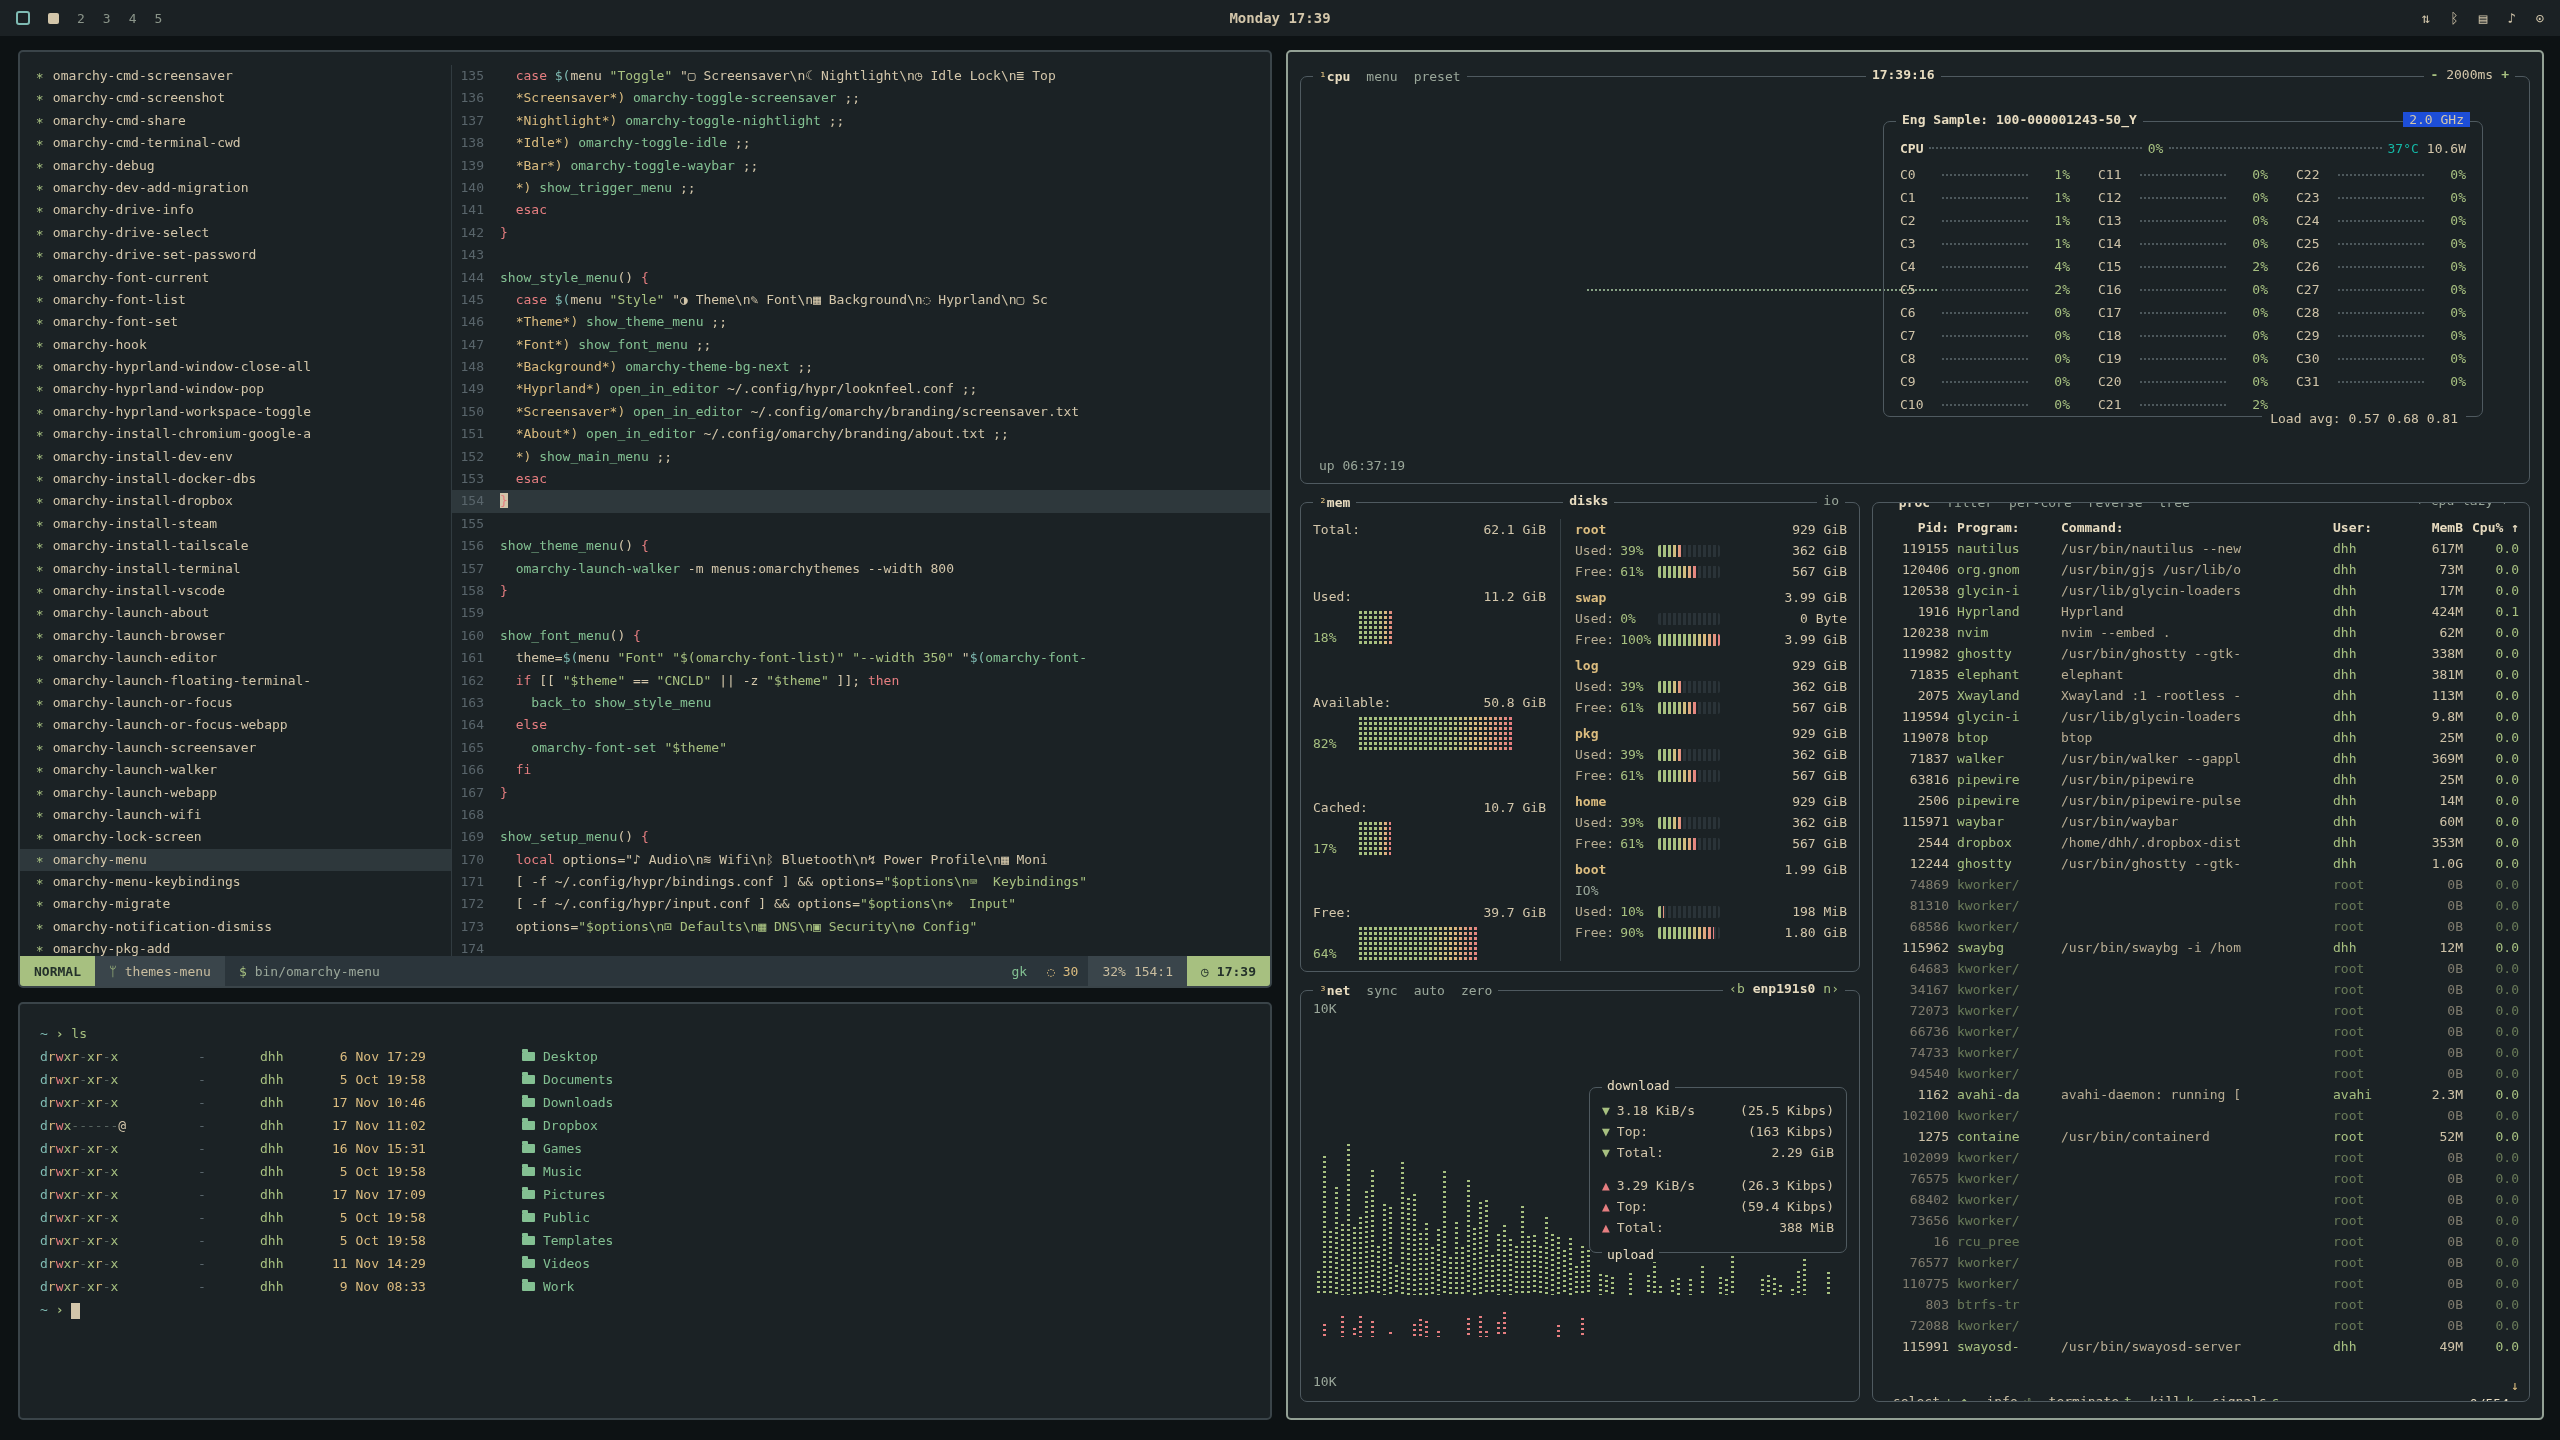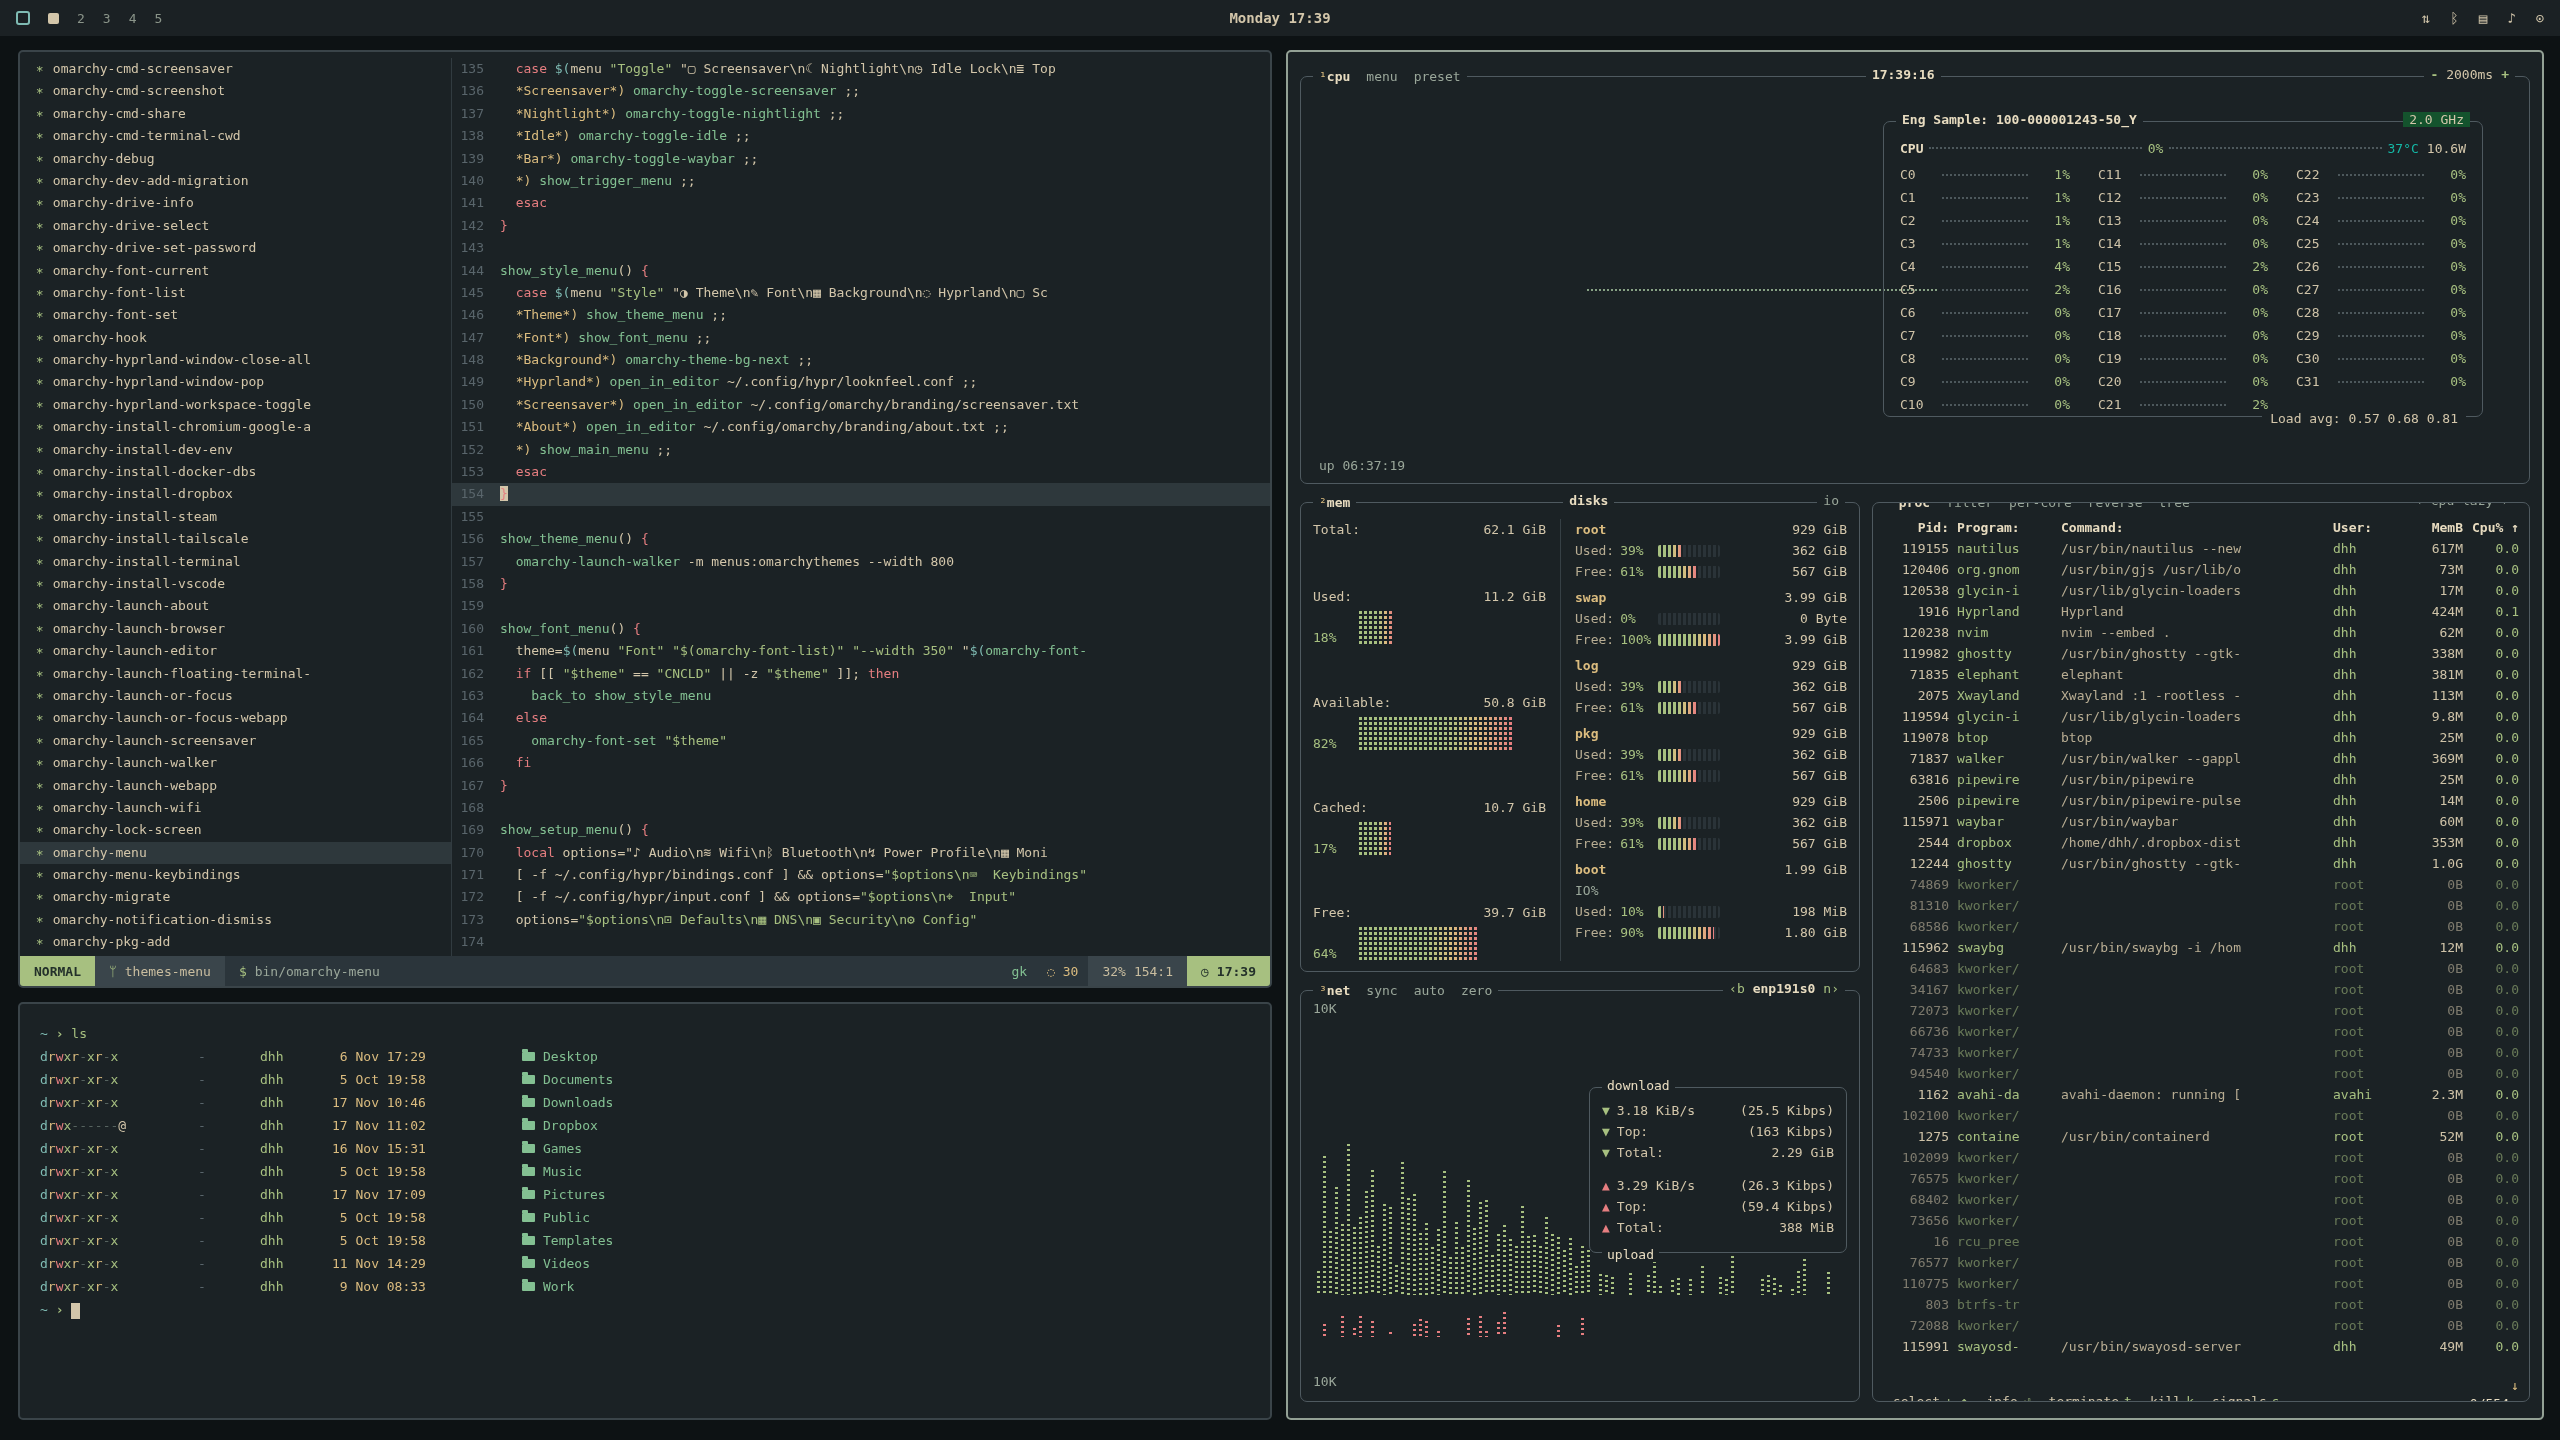--- a/index.html
+++ b/index.html
@@ -18,21 +18,21 @@
   .tray{margin-left:auto;display:flex;gap:20px;color:#cfc3a8;font-size:14px}
 
   
   .window{position:absolute;background:#1b2225;border:2px solid #3a4449;border-radius:5px}
   .window.active{border-color:#93a195}
   .editor-win{left:18px;top:50px;width:1254px;height:938px;overflow:hidden}
   .term-win{left:18px;top:1002px;width:1254px;height:418px;overflow:hidden}
   .btop-win{left:1286px;top:50px;width:1258px;height:1370px;overflow:hidden}
 
   
-  .editor-body{display:flex;height:calc(100% - 30px);overflow:hidden;padding-top:6px}
+  .editor-body{display:flex;height:calc(100% - 30px);overflow:hidden;padding-top:13px}
   .filelist{width:432px;overflow:hidden;border-right:1px solid #313b40;flex-shrink:0}
   .file-row{height:22.4px;line-height:22.4px;white-space:nowrap;overflow:hidden;padding-left:16px}
   .file-row .bullet{color:#a7c080;margin-right:9px}
   .file-row .bullet::before{content:"∗"}
   .file-row.active{background:#2e383c}
   .codepane{flex:1;overflow:hidden}
   .code-row{height:22.4px;line-height:22.4px;display:flex;white-space:pre;overflow:hidden}
   .code-row.cursor-line{background:#2e383c}
   .lnum{width:48px;text-align:right;color:#59656b;padding-right:16px;flex-shrink:0}
   .ctext{white-space:pre;color:#d3c6aa}
@@ -78,21 +78,21 @@
 
   .cpu-box{height:408px;flex-shrink:0}
   .cpu-clock{position:absolute;top:-10px;left:46%;background:#1b2225;padding:0 6px;color:#e8dcc0;font-weight:bold}
   .interval{position:absolute;top:-10px;right:14px;background:#1b2225;padding:0 6px;display:flex;gap:8px}
   .interval .pm{color:#a7c080;font-weight:bold}
   .cpu-flatline{position:absolute;left:286px;top:212px;width:350px;border-top:2px dotted #87a184}
   .uptime{position:absolute;left:18px;bottom:10px;color:#9aa79a}
   .core-panel{position:absolute;right:46px;top:44px;width:600px;height:296px;border:1px solid #4f5a60;
     border-radius:7px;padding:14px 16px 6px}
   .cp-model{position:absolute;top:-10px;left:12px;background:#1b2225;padding:0 6px;color:#e8dcc0;font-weight:bold}
-  .cp-freq{position:absolute;top:-10px;right:12px;background:#14532d;padding:0 6px;color:#d3c6aa}
+  .cp-freq{position:absolute;top:-10px;right:12px;background:#1d4ed8;padding:0 6px;color:#d3c6aa}
   .cpu-total-row{display:flex;align-items:center;height:24px}
   .cpu-total-row .cl{font-weight:bold;color:#e8dcc0}
   .cpu-total-row .pc{color:#a7c080}
   .cpu-total-row .temp{color:#14b8a6;margin-right:8px}
   .cpu-total-row .pw{color:#d3c6aa}
   .core-grid{display:grid;grid-auto-flow:column;grid-template-rows:repeat(11,23px);
     grid-template-columns:repeat(3,1fr);column-gap:28px;margin-top:3px}
   .core-cell{display:flex;align-items:center}
   .core-name{width:36px;color:#cfc3a8}
   .core-pct{width:36px;text-align:right;color:#a7c080}

